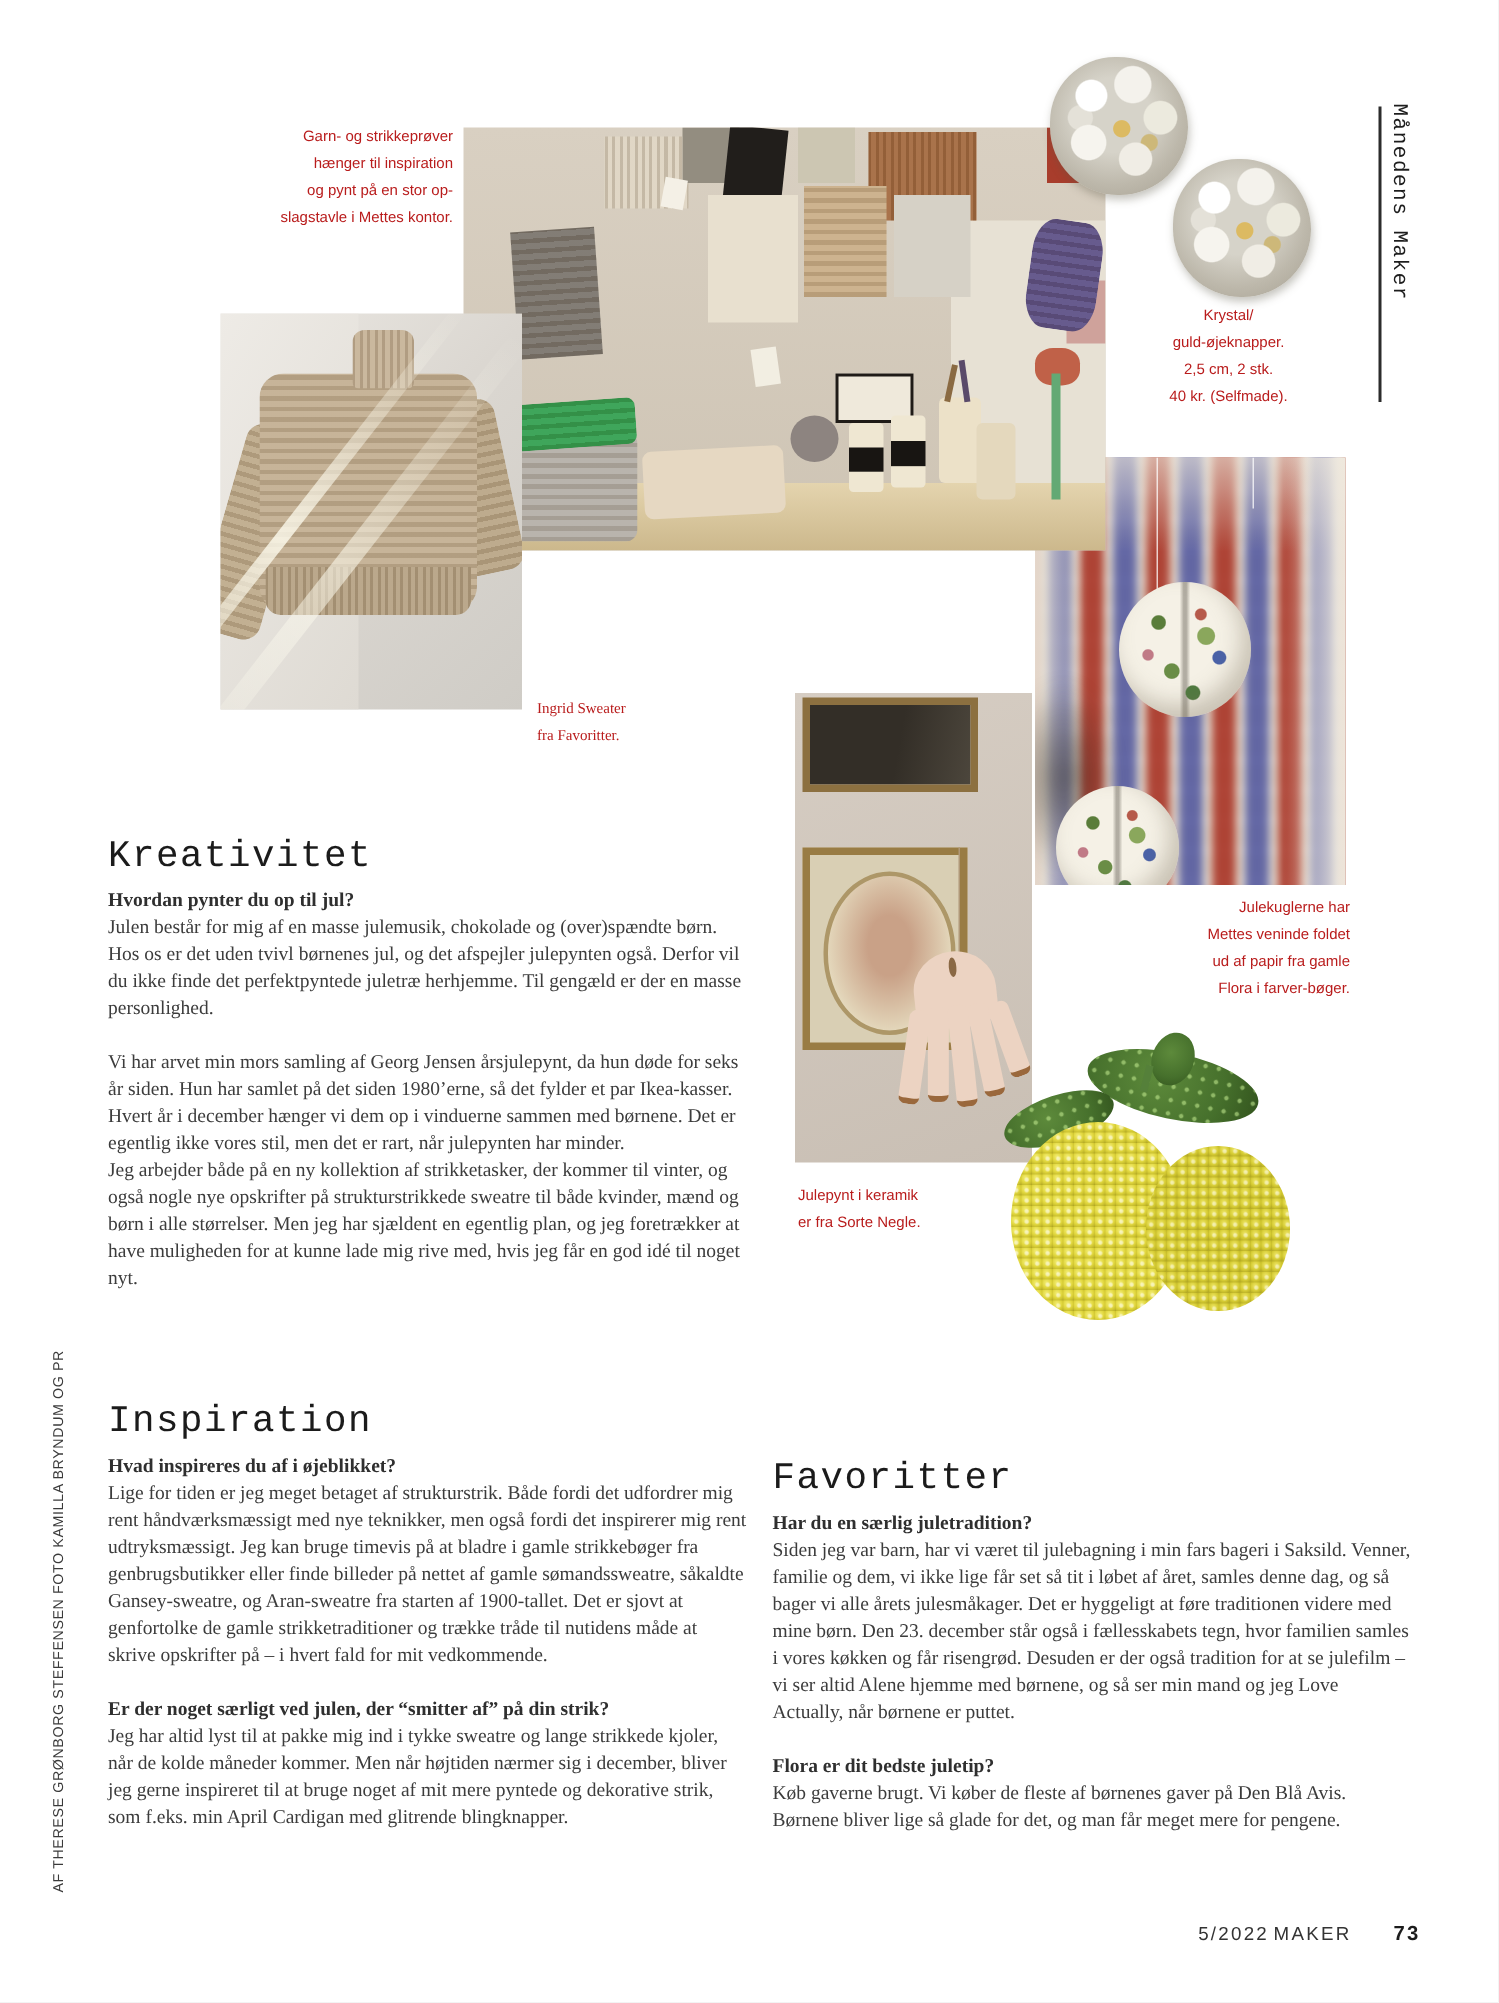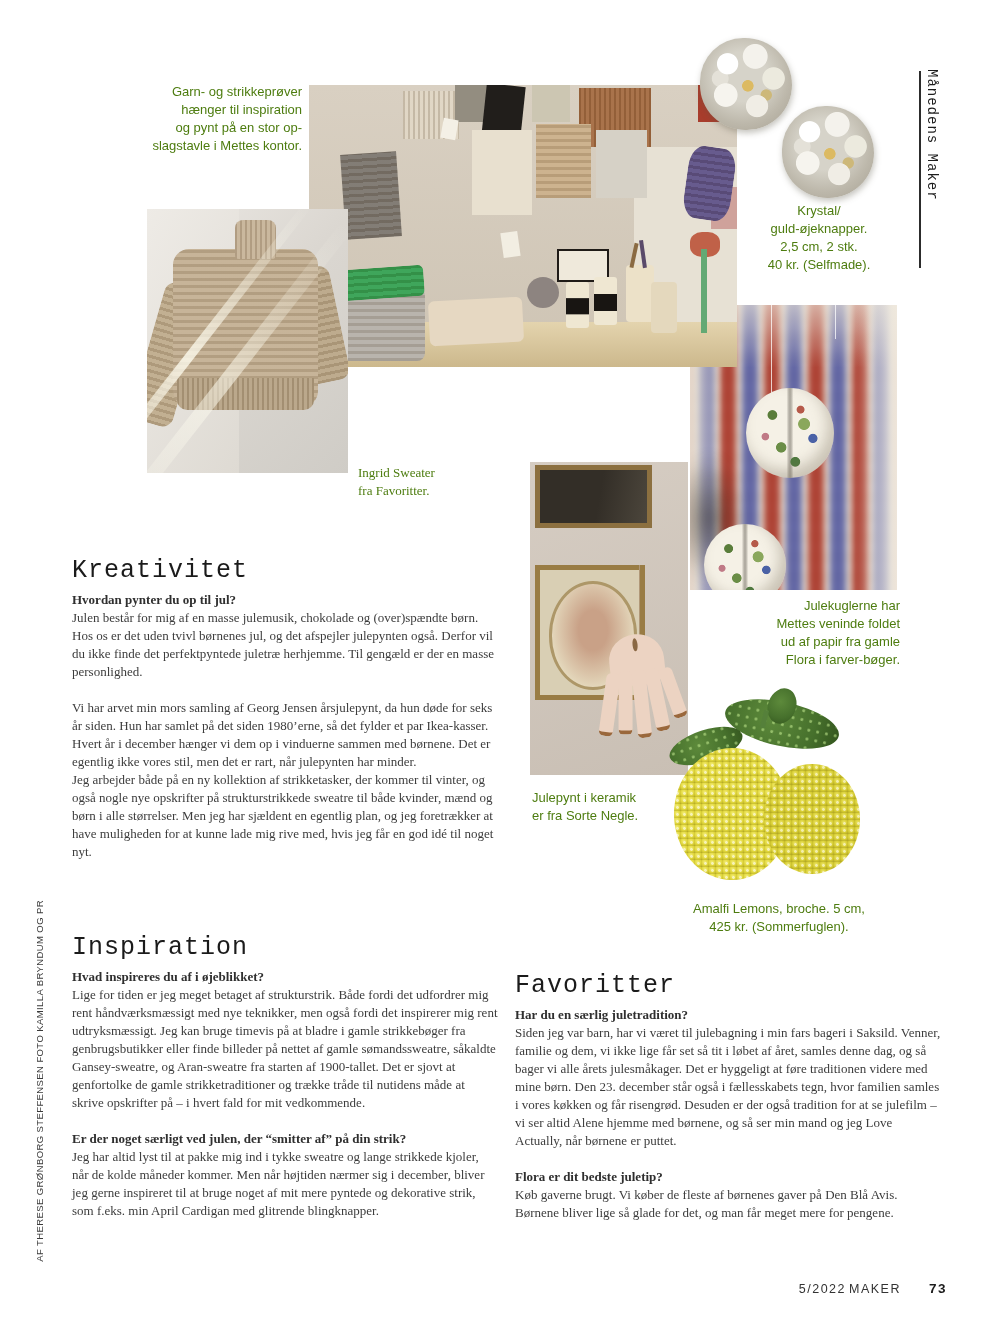--- a/index.html
+++ b/index.html
@@ -1,18 +1,18 @@
 <!DOCTYPE html>
 <html><head>
 <meta charset="utf-8">
 <style>
   html,body{margin:0;padding:0;background:#e9e9e9;}
   .page{position:relative;width:999px;height:1335px;margin:0 auto;background:#ffffff;
         font-family:"Liberation Sans",sans-serif;color:#3c3c3c;overflow:hidden;}
-  .cap{position:absolute;font-size:13px;line-height:18px;color:#4d7c0f;z-index:6;}
+  .cap{position:absolute;font-size:10px;line-height:18px;color:#b91c1c;z-index:6;}
   .heading{position:absolute;font-family:"Liberation Mono",monospace;font-size:25px;
            letter-spacing:1px;color:#1b1b1b;white-space:nowrap;z-index:6;}
   .flow{position:absolute;width:426px;font-size:13px;line-height:18px;z-index:6;}
   .flow p{margin:0;font-family:Liberation Serif, serif;}
   .flow p.q{font-weight:700;color:#2f2f2f;}
   .flow p.gap{margin-top:18px;}
   .photo{position:absolute;overflow:hidden;}
   .it{position:absolute;}
   
   .vert-maker{position:absolute;left:924px;top:69px;writing-mode:vertical-rl;
@@ -202,24 +202,20 @@
       </div>
     <div class="leaf" style="left:2%;top:16%;width:38%;height:16%;transform:rotate(-18deg);">
         <div class="bead-overlay"></div>
       </div>
     <div class="leaf" style="left:52%;top:-5%;width:14%;height:18%;transform:rotate(20deg);"></div>
     <div class="it" style="left:49%;top:6%;width:5px;height:18px;background:#55803a;transform:rotate(14deg);"></div>
     <div class="it bead" style="left:5%;top:25%;width:58%;height:66%;border-radius:50%;background-color:#e3da3f;background-image:radial-gradient(circle,rgba(255,255,255,.55) 1px,transparent 1.8px),radial-gradient(circle at 40% 32%,#f4ee78,#e0d63c 50%,#c2b82c 82%,#aaa023);"></div>
     <div class="it bead" style="left:50%;top:33%;width:48%;height:55%;border-radius:50%;background-color:#d8ce35;background-image:radial-gradient(circle,rgba(255,255,255,.5) 1px,transparent 1.8px),radial-gradient(circle at 42% 35%,#eee669,#d5cb32 52%,#b5ab26 85%);"></div>
   </div>
 
-  <div class="cap" style="left:688px;top:900px;width:182px;text-align:center;">
-    <div>Amalfi Lemons, broche. 5 cm,</div>
-    <div>425 kr. (Sommerfuglen).</div>
-  </div>
 
   <div class="heading" style="left:72px;top:556px;">Kreativitet</div>
   <div class="flow" style="left:72px;top:591px;">
     <p class="q">Hvordan pynter du op til jul?</p>
     <p>Julen består for mig af en masse julemusik, chokolade og (over)spændte børn. Hos os er det uden tvivl børnenes jul, og det afspejler julepynten også. Derfor vil du ikke finde det perfektpyntede juletræ herhjemme. Til gengæld er der en masse personlighed.</p>
     <p class="gap">Vi har arvet min mors samling af Georg Jensen årsjulepynt, da hun døde for seks år siden. Hun har samlet på det siden 1980’erne, så det fylder et par Ikea-kasser. Hvert år i december hænger vi dem op i vinduerne sammen med børnene. Det er egentlig ikke vores stil, men det er rart, når julepynten har minder.</p>
     <p>Jeg arbejder både på en ny kollektion af strikketasker, der kommer til vinter, og også nogle nye opskrifter på strukturstrikkede sweatre til både kvinder, mænd og børn i alle størrelser. Men jeg har sjældent en egentlig plan, og jeg foretrækker at have muligheden for at kunne lade mig rive med, hvis jeg får en god idé til noget nyt.</p>
   </div>
 
   <div class="heading" style="left:72px;top:933px;">Inspiration</div>

